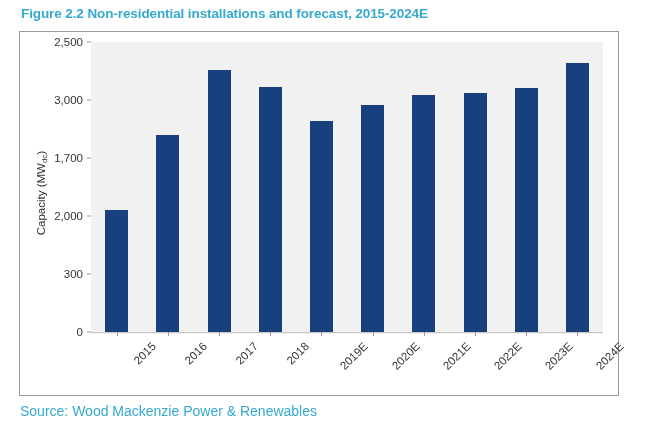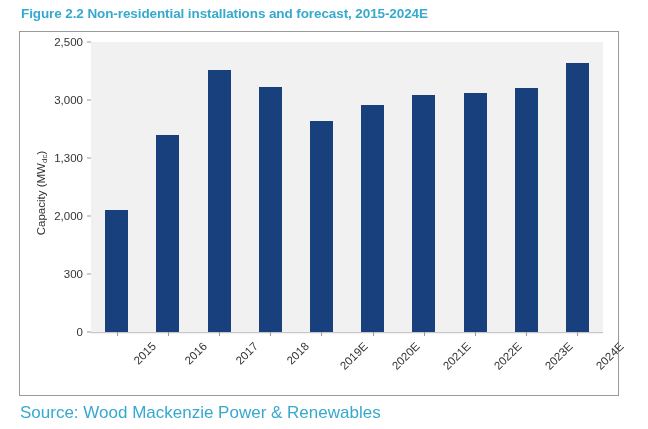--- a/index.html
+++ b/index.html
@@ -137,21 +137,21 @@
     transform: rotate(-45deg);
     transform-origin: right top;
     text-align: right;
   }
 
   
   #source-note {
     position: absolute;
     left: 20px;
     top: 403px;
-    font-size: 17px;
+    font-size: 14px;
     color: #36A9CE;
     white-space: nowrap;
   }
 </style>
 </head>
 <body>
 
 <div id="figure">
 
   <div id="fig-title">Figure 2.2 Non-residential installations and forecast, 2015-2024E</div>
@@ -161,21 +161,21 @@
     <div id="plot-area"></div>
     <div id="axis-line"></div>
 
     <div id="y-ticks">
         <div class="y-tick" style="top: 300px;">0</div>
         <div class="y-tick-mark" style="top: 300px;"></div>
         <div class="y-tick" style="top: 242px;">300</div>
         <div class="y-tick-mark" style="top: 242px;"></div>
         <div class="y-tick" style="top: 184px;">2,000</div>
         <div class="y-tick-mark" style="top: 184px;"></div>
-        <div class="y-tick" style="top: 126px;">1,300</div>
+        <div class="y-tick" style="top: 126px;">1,700</div>
         <div class="y-tick-mark" style="top: 126px;"></div>
         <div class="y-tick" style="top: 68px;">3,000</div>
         <div class="y-tick-mark" style="top: 68px;"></div>
         <div class="y-tick" style="top: 10px;">2,500</div>
         <div class="y-tick-mark" style="top: 10px;"></div>
       </div>
 
     <div id="y-axis-title"><span>Capacity (MW</span><sub>dc</sub><span>)</span></div>
 
     <div id="bars-layer">

